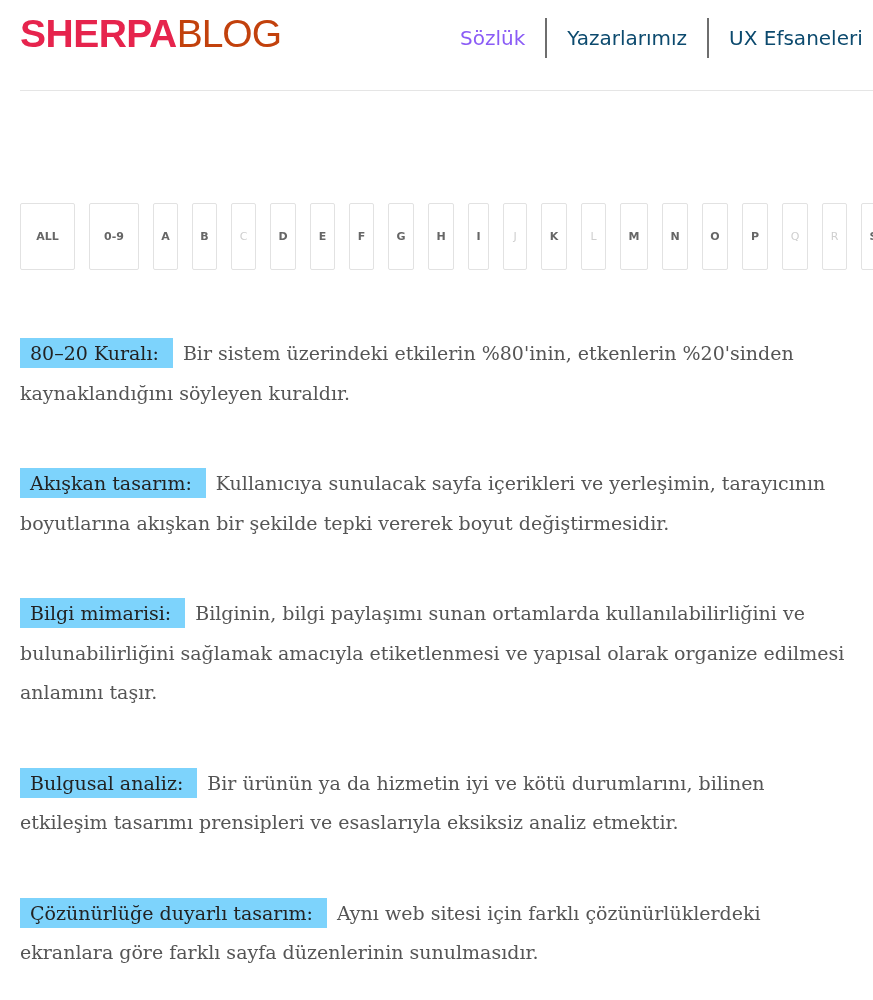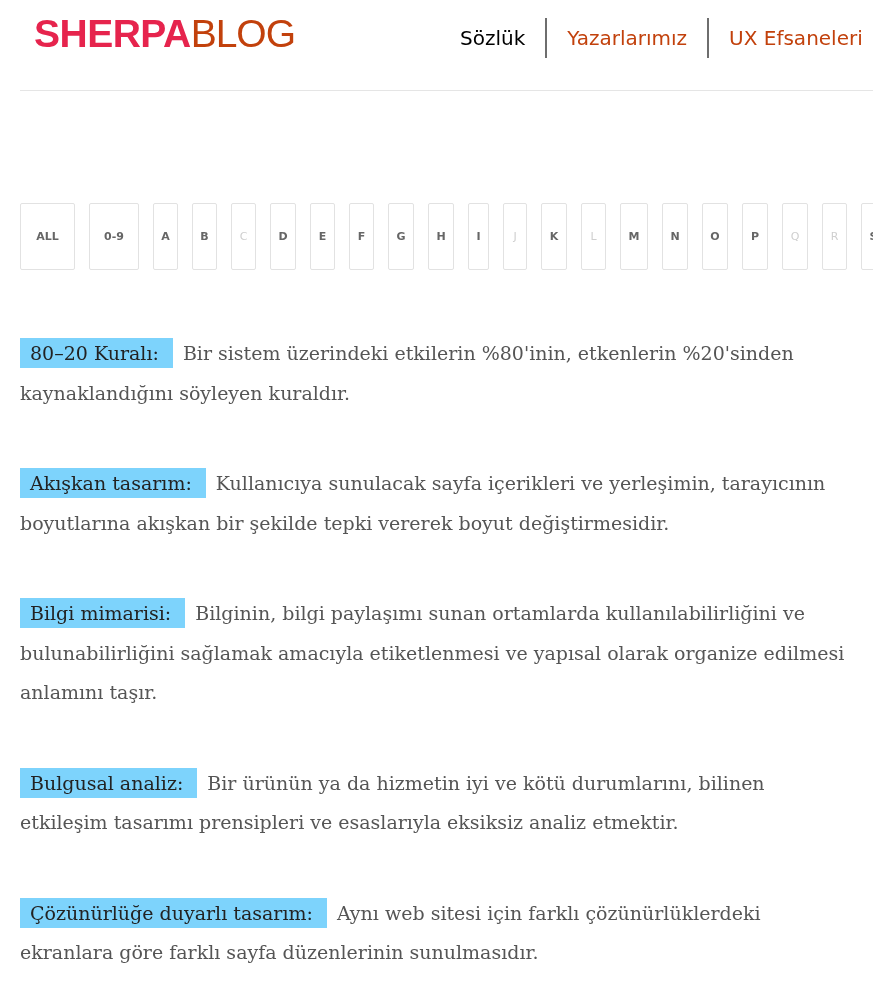--- a/index.html
+++ b/index.html
@@ -1,26 +1,26 @@
 <!DOCTYPE html>
 <html><head>
 <meta charset="utf-8">
 <style>
   * { box-sizing: border-box; margin: 0; padding: 0; }
   html, body { width: 873px; height: 1000px; overflow: hidden; background: #ffffff; }
   body { position: relative; font-family: "DejaVu Sans", sans-serif; }
 
   .header { position: absolute; left: 0; top: 0; width: 873px; height: 92px; }
-  .logo { position: absolute; left: 34px; top: 12px; height: 44px; display: flex; align-items: baseline; }
+  .logo { position: absolute; left: 20px; top: 12px; height: 44px; display: flex; align-items: baseline; }
   .logo-sherpa { font-family: "Liberation Sans", sans-serif; font-weight: 700; font-size: 39px; letter-spacing: -0.5px; line-height: 44px; }
   .logo-blog { font-family: "Liberation Sans", sans-serif; font-weight: 400; font-size: 39px; letter-spacing: -1px; line-height: 44px; color: #c2410c; }
 
   .nav { position: absolute; top: 18px; left: 448px; height: 40px; display: flex; align-items: center; white-space: nowrap; }
-  .nav-item { font-family: "DejaVu Sans", sans-serif; font-size: 20px; color: #c2410c; text-decoration: none; padding: 0 10px; line-height: 40px; cursor: pointer; }
-  .nav-item.active { color: #000000; }
+  .nav-item { font-family: "DejaVu Sans", sans-serif; font-size: 20px; color: #0c4a6e; text-decoration: none; padding: 0 10px; line-height: 40px; cursor: pointer; }
+  .nav-item.active { color: #8b5cf6; }
   .nav-sep { width: 2px; height: 40px; background: #6e6e6e; margin: 0 10px; }
   .nav-item.first { padding-left: 12px; }
 
   .header-rule { position: absolute; left: 20px; top: 90px; width: 853px; height: 1px; background: #e5e5e5; }
 
   .alpha { position: absolute; left: 20px; top: 203px; height: 67px; display: flex; gap: 14px; }
   .alpha-btn { height: 67px; border: 1px solid #e2e2e2; border-radius: 2px; background: #fff; display: flex; align-items: center; justify-content: center; font-family: "DejaVu Sans", sans-serif; font-weight: 700; font-size: 11px; color: #666; cursor: pointer; }
   .alpha-btn.disabled { color: #cfcfcf; font-weight: 400; cursor: default; }
 
   .entries { position: absolute; left: 20px; top: 334px; width: 830px; }

